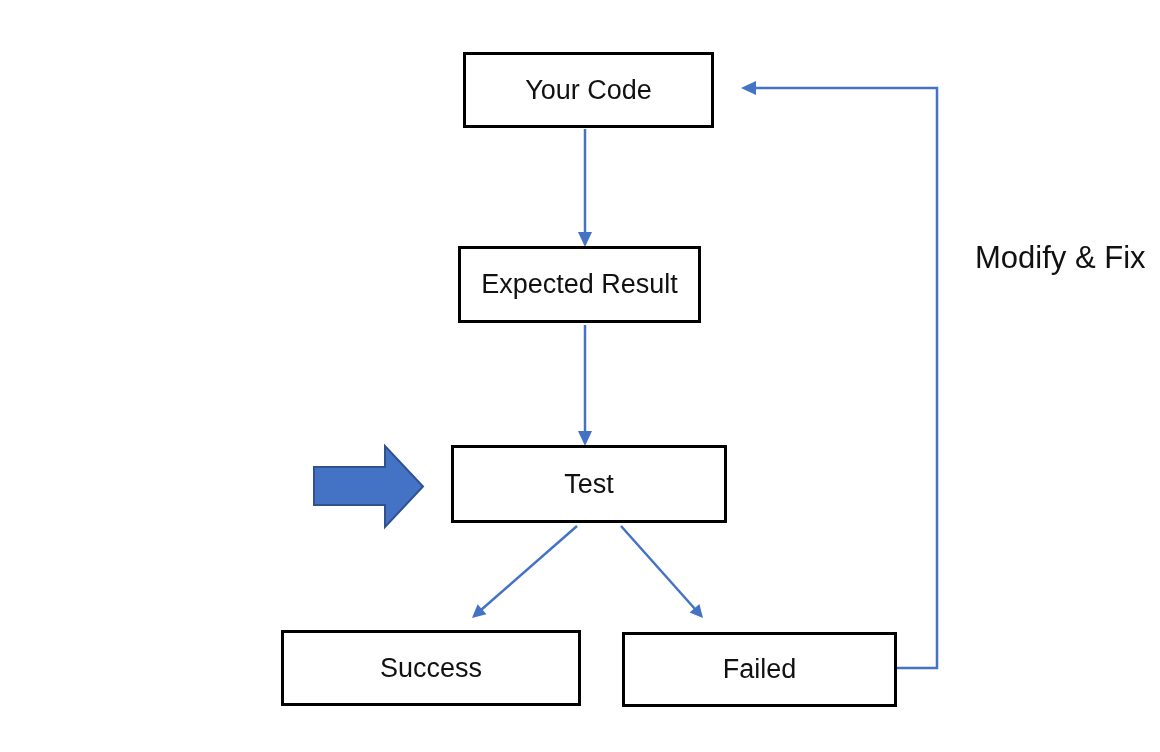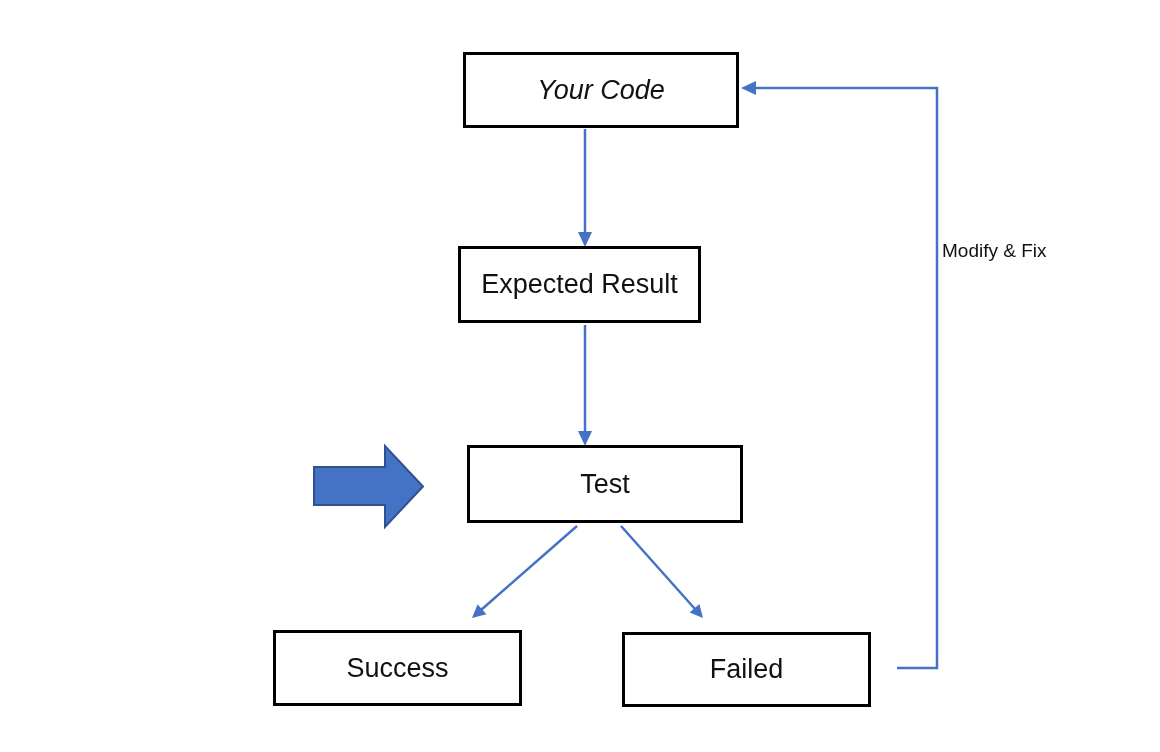--- a/index.html
+++ b/index.html
@@ -46,31 +46,31 @@
     position: absolute;
     background: var(--background);
     border: 3px solid var(--box-border);
     display: flex;
     align-items: center;
     justify-content: center;
     font-size: 27px;
     color: var(--text-color);
     white-space: nowrap;
   }
-  .n-yourcode  { left: 463px; top: 52px;  width: 276px; height: 76px; font-style: italic; }
+  .n-yourcode  { left: 463px; top: 52px;  width: 251px; height: 76px; }
   .n-expected  { left: 458px; top: 246px; width: 243px; height: 77px; }
-  .n-test      { left: 451px; top: 445px; width: 276px; height: 78px; margin-left: 16px; }
+  .n-test      { left: 451px; top: 445px; width: 276px; height: 78px; }
   .n-automate  { left: 30px;  top: 448px; width: 277px; height: 76px; }
-  .n-success   { left: 273px; top: 630px; width: 249px; height: 76px; }
-  .n-failed    { left: 622px; top: 632px; width: 249px; height: 75px; }
+  .n-success   { left: 281px; top: 630px; width: 300px; height: 76px; }
+  .n-failed    { left: 622px; top: 632px; width: 275px; height: 75px; }
   .edge-label {
     position: absolute;
-    left: 942px;
+    left: 975px;
     top: 240px;
-    font-size: 19px;
+    font-size: 31px;
     color: var(--text-color);
     white-space: nowrap;
   }
 </style>
 </head>
 <body>
 
 <div class="canvas">
 
   <svg class="connector-layer" viewBox="0 0 1160 752" xmlns="http://www.w3.org/2000/svg">

